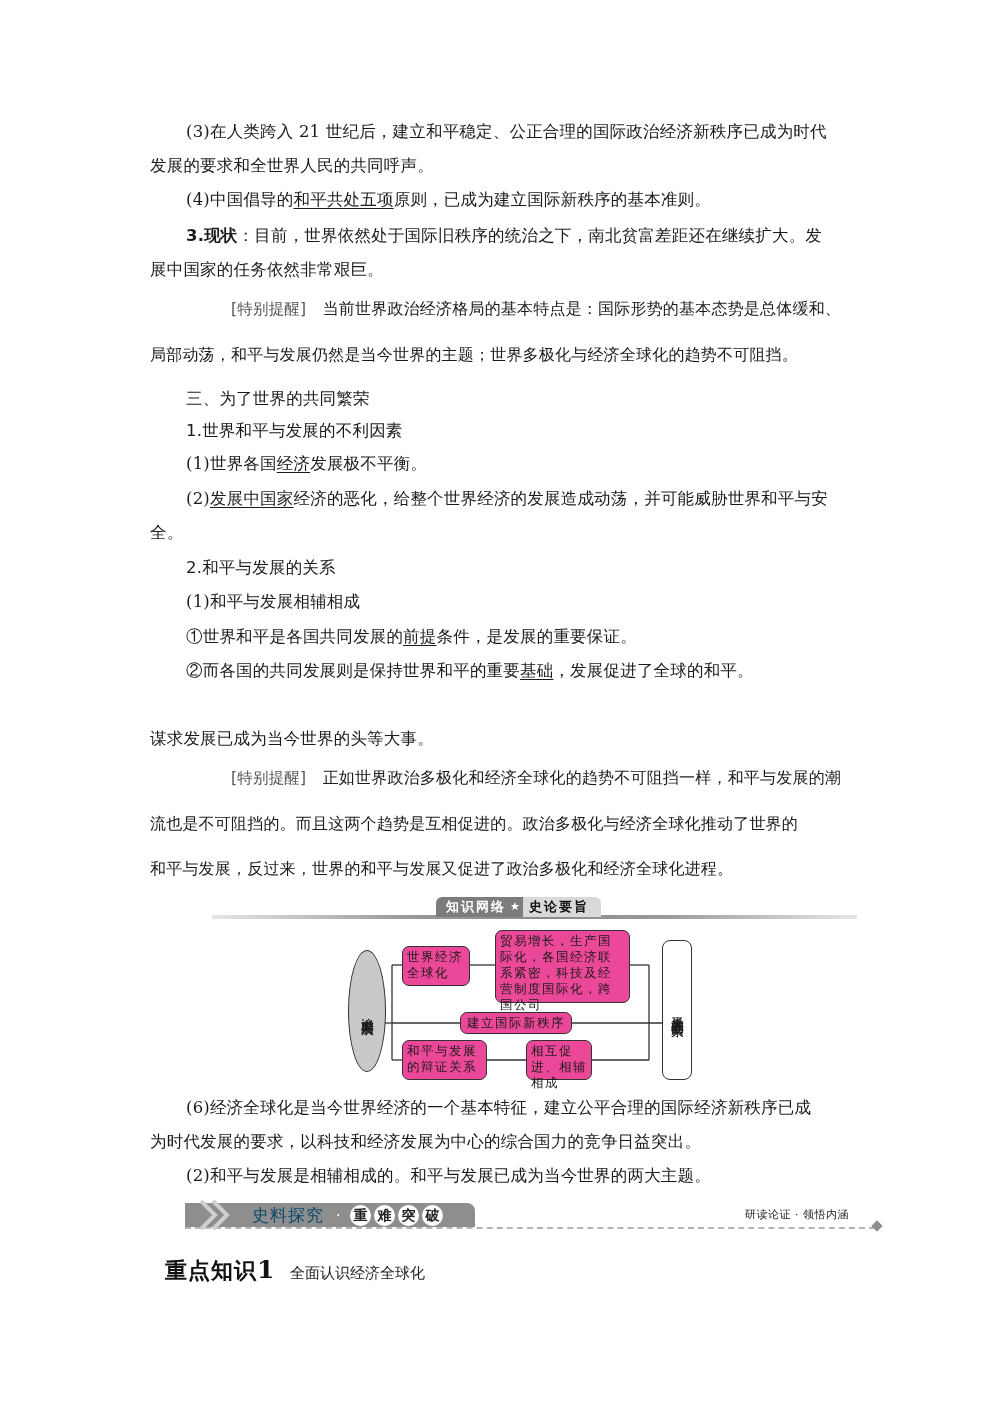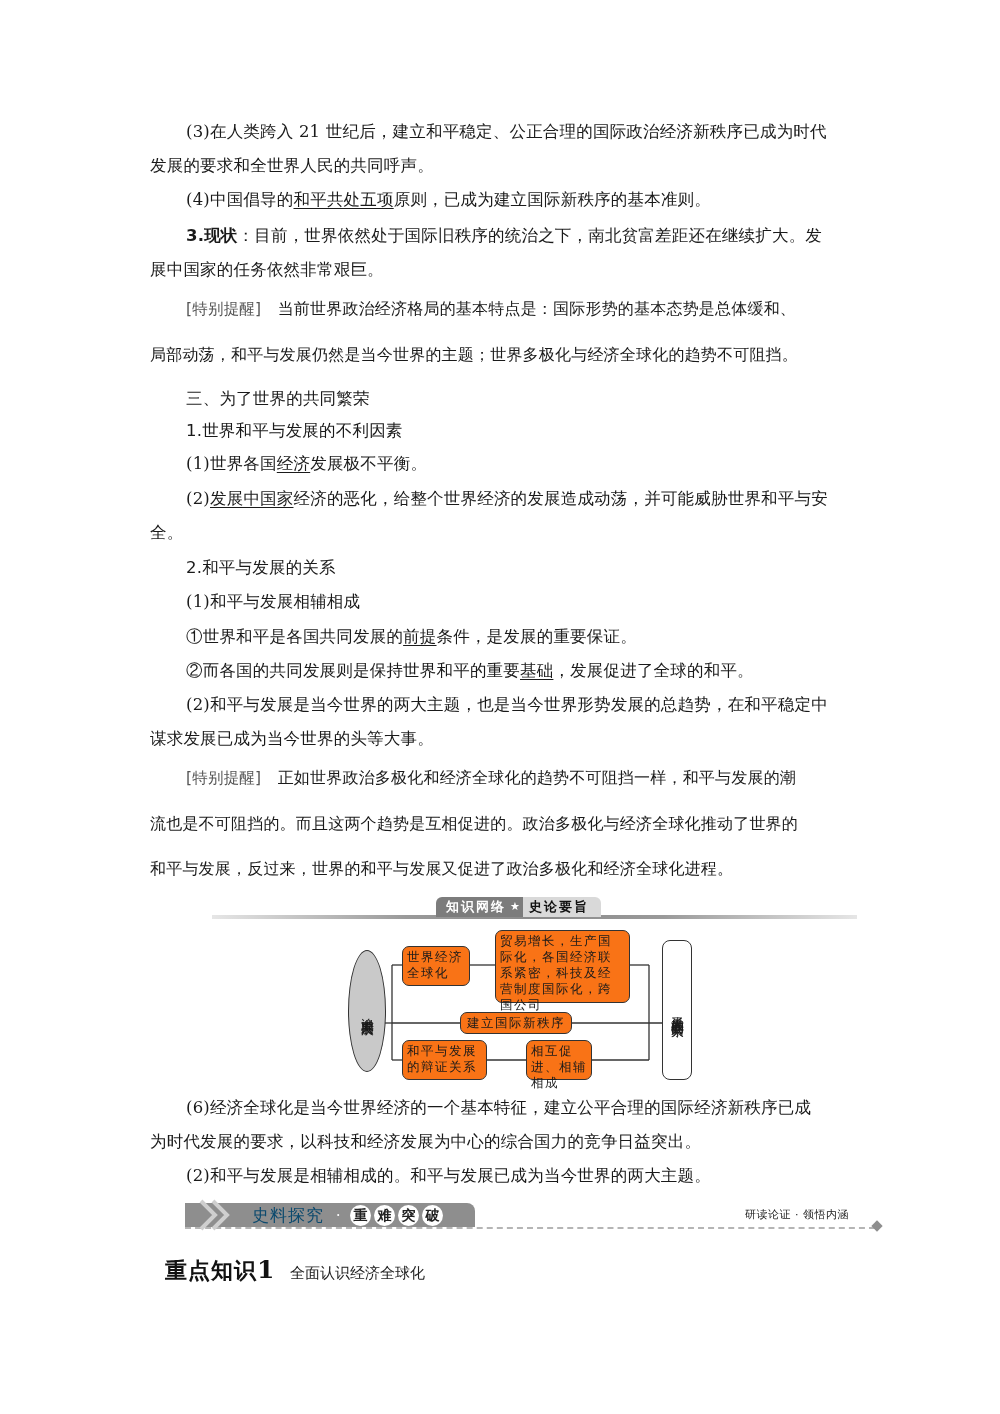--- a/index.html
+++ b/index.html
@@ -11,21 +11,21 @@
   .page { position: absolute; left: 0; top: 0; width: 1000px; height: 1414px; }
   .line {
     position: absolute; left: 150px; width: 700px;
     font-size: 16.5px; line-height: 22px; white-space: nowrap;
     letter-spacing: 0.2px;
   }
   .indent { left: 186px; }
   .sans { font-family: "DejaVu Sans", "Liberation Sans", sans-serif; }
   .bold { font-weight: bold; }
   .u { text-decoration: underline; text-underline-offset: 3px; text-decoration-thickness: 1px; }
-  .tip-tag { color: #555; font-family: "DejaVu Sans", "Liberation Sans", sans-serif; font-size: 15.5px; }
+  .tip-tag { color: #555; font-family: "DejaVu Sans", "Liberation Sans", sans-serif; font-size: 15.5px; margin-left: 45px; }
   .tip { font-family: "DejaVu Sans", "Liberation Sans", sans-serif; font-size: 16px; }
 
   
   .kn-rule {
     position: absolute; left: 212px; top: 915px; width: 645px; height: 4px;
     background: linear-gradient(to right, #e6e6e6, #9a9a9a 30%, #8a8a8a 50%, #9a9a9a 70%, #e6e6e6);
   }
   .kn-tab {
     position: absolute; left: 436px; top: 897px; height: 20px; display: flex;
     border-radius: 6px 6px 0 0; overflow: hidden;
@@ -37,21 +37,21 @@
   .kn-tab .star { background: #7c7c7c; color: #fff; font-size: 11px; line-height: 20px; padding-right: 3px; }
   .kn-tab .right {
     background: #d9d9d9; color: #111; padding: 0 12px 0 6px; font-size: 13px; line-height: 20px;
     font-family: "DejaVu Sans", "Liberation Sans", sans-serif; font-weight: bold; letter-spacing: 2px;
   }
 
   
   .diagram { position: absolute; left: 340px; top: 920px; width: 370px; height: 170px; }
   .diagram svg { position: absolute; left: 0; top: 0; }
   .box {
-    position: absolute; border: 1.5px solid #333; border-radius: 7px; background: #f97316;
+    position: absolute; border: 1.5px solid #333; border-radius: 7px; background: #ec4899;
     font-family: "DejaVu Serif", "Liberation Serif", serif; font-size: 12.5px; line-height: 16px;
     padding: 2px 4px; box-sizing: border-box; color: #1a1a1a; letter-spacing: 1.5px;
   }
   .oval {
     position: absolute; left: 8px; top: 30px; width: 36px; height: 120px;
     background: #c9c9c9; border: 1.5px solid #333; border-radius: 50%;
     display: flex; align-items: center; justify-content: center;
   }
   .vtext { writing-mode: vertical-rl; text-orientation: upright; font-size: 13px; letter-spacing: 1px; line-height: 14px; }
   .vbox {
@@ -137,21 +137,20 @@
   <div class="line indent sans" style="top:557px;">2.和平与发展的关系</div>
   <div class="line indent" style="top:591px;">(1)和平与发展相辅相成</div>
 
   <div class="line indent" style="top:626px;">
     <span>①世界和平是各国共同发展的</span><span class="u">前提</span><span>条件，是发展的重要保证。</span>
   </div>
   <div class="line indent" style="top:660px;">
     <span>②而各国的共同发展则是保持世界和平的重要</span><span class="u">基础</span><span>，发展促进了全球的和平。</span>
   </div>
 
-  <div class="line indent" style="top:694px;">(2)和平与发展是当今世界的两大主题，也是当今世界形势发展的总趋势，在和平稳定中</div>
   <div class="line" style="top:728px;">谋求发展已成为当今世界的头等大事。</div>
 
   <div class="line indent" style="top:767px;">
     <span class="tip-tag">[特别提醒]</span>&nbsp;&nbsp;&nbsp;<span class="tip">正如世界政治多极化和经济全球化的趋势不可阻挡一样，和平与发展的潮</span>
   </div>
   <div class="line tip" style="top:858px;">和平与发展，反过来，世界的和平与发展又促进了政治多极化和经济全球化进程。</div>
   <div class="line tip" style="top:813px;">流也是不可阻挡的。而且这两个趋势是互相促进的。政治多极化与经济全球化推动了世界的</div>
 
   <div class="kn-rule"></div>
   <div class="kn-tab">

